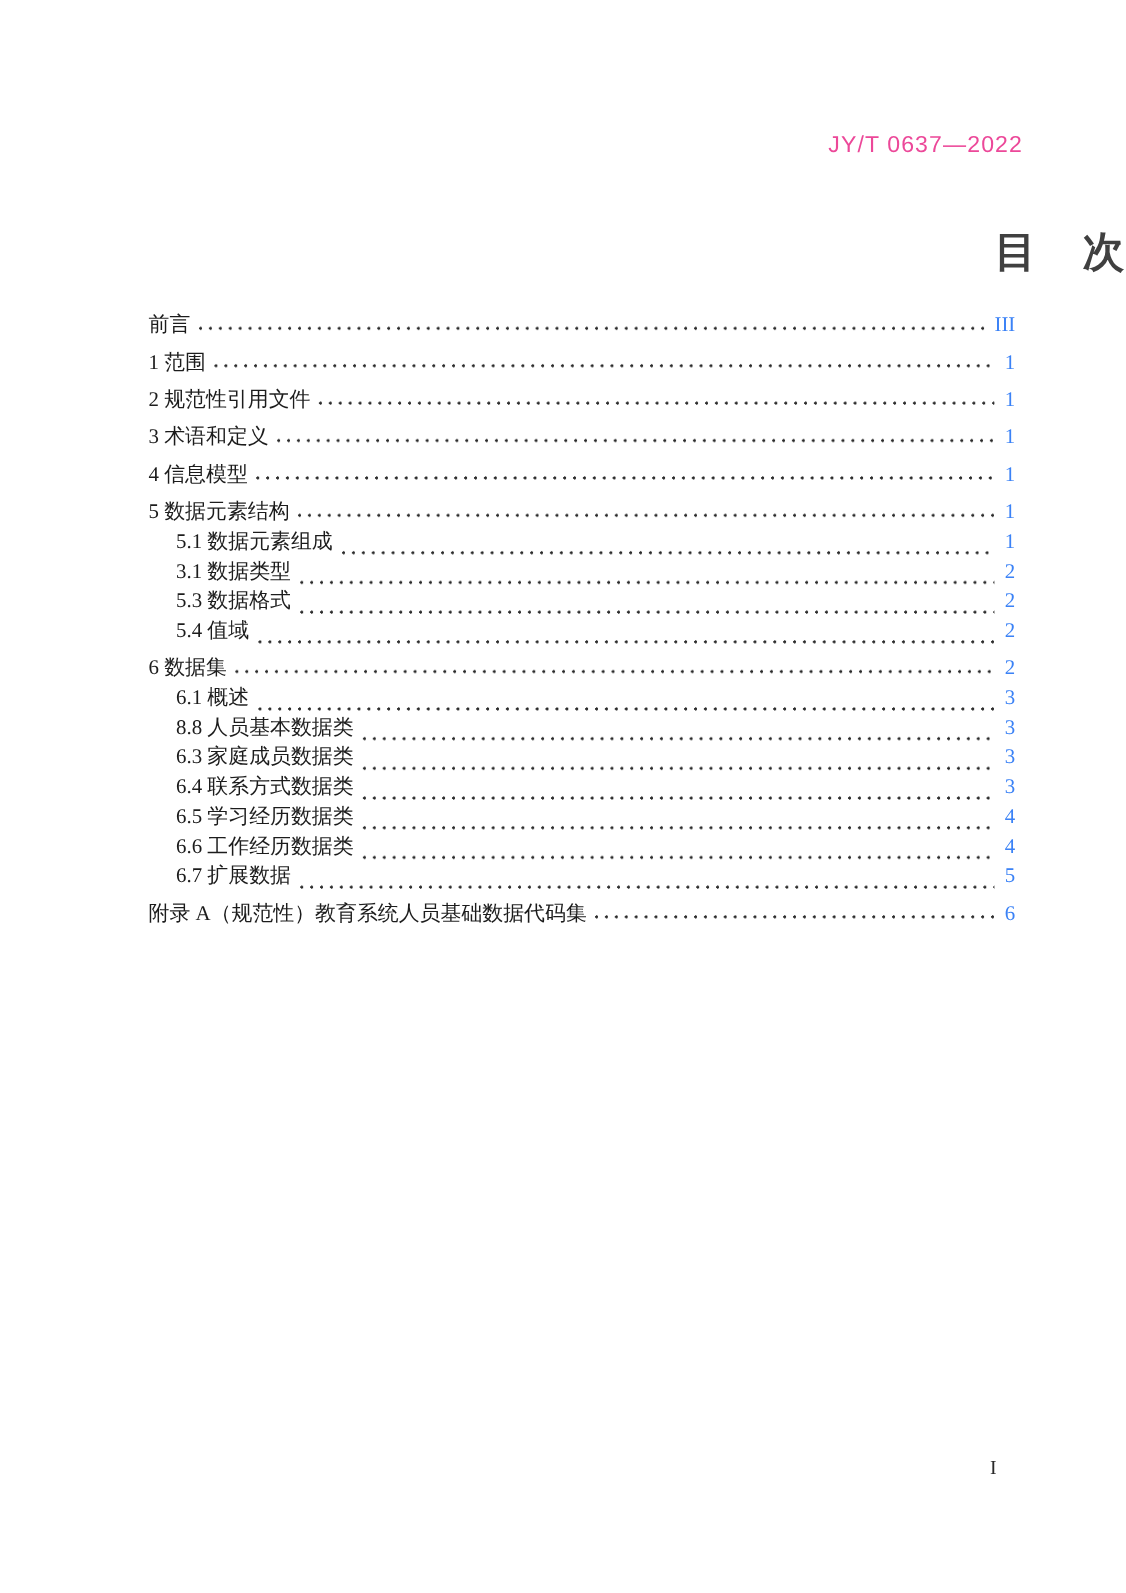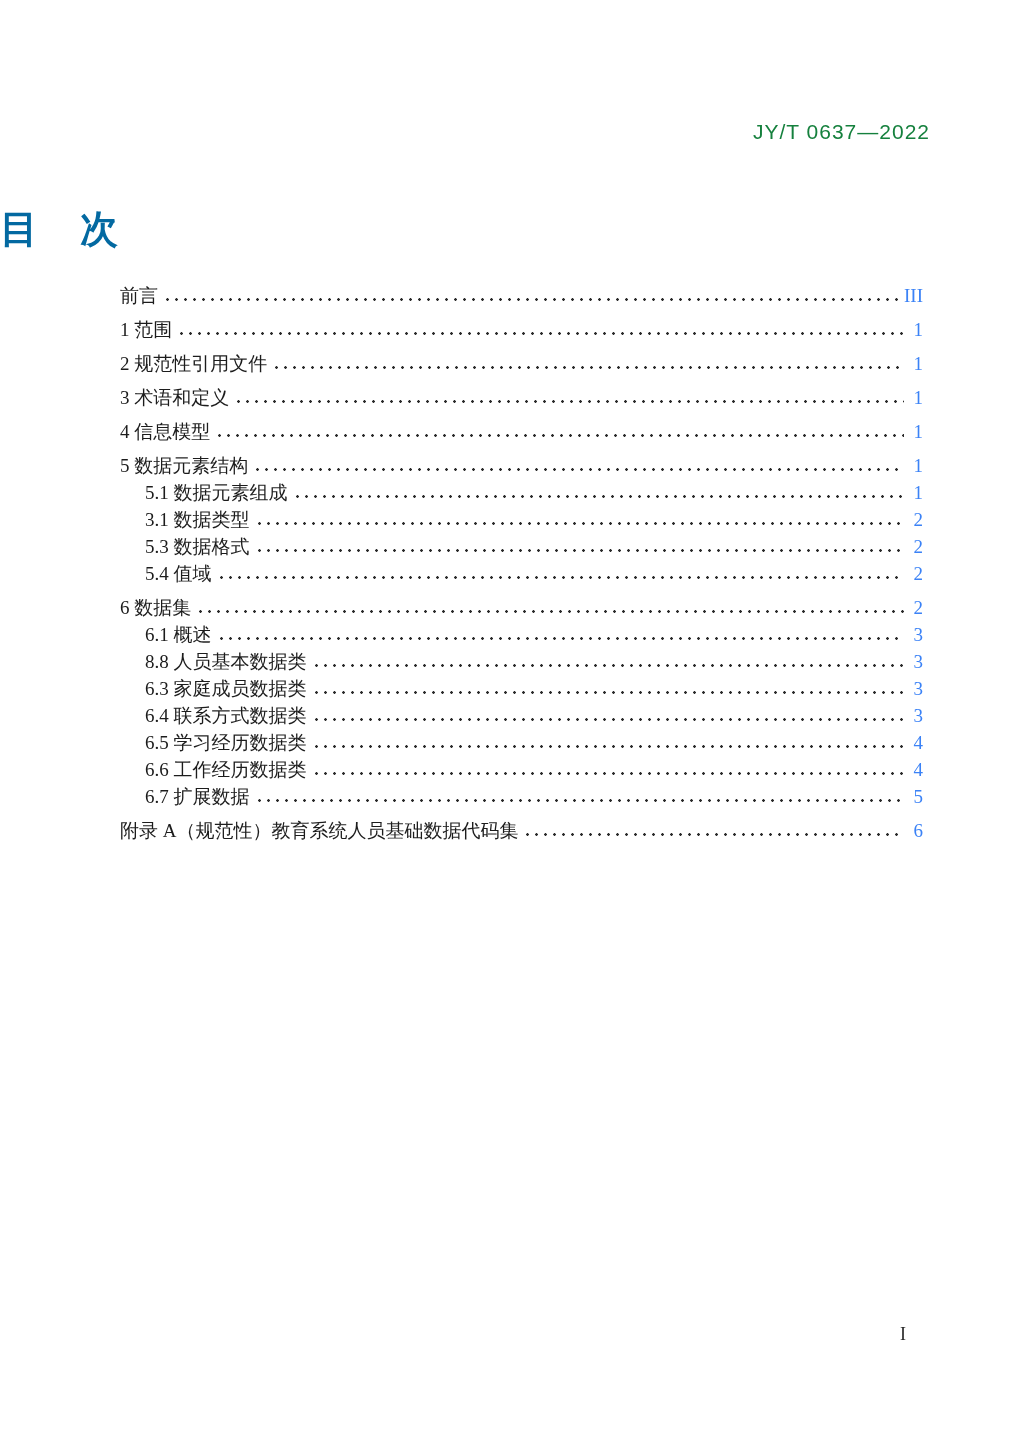--- a/index.html
+++ b/index.html
@@ -17,55 +17,56 @@
     overflow: hidden;
   }
   .doc-code {
     position: absolute;
     top: 120px;
     right: 94px;
     font-family: "Liberation Sans", "DejaVu Sans", sans-serif;
     font-size: 21px;
     font-weight: 500;
     letter-spacing: 1px;
-    color: #15803d;
+    color: #ec4899;
   }
   .doc-title {
     position: absolute;
     top: 204px;
     left: 0;
     width: 100%;
-    text-align: left;
+    text-align: right;
     font-size: 38px;
     font-weight: 700;
     margin: 0;
-    color: #0369a1;
+    color: #404040;
     letter-spacing: 2px;
   }
   .toc {
     position: absolute;
     left: 120px;
     right: 101px;
     top: 282px;
   }
   .toc-row {
     display: flex;
     align-items: baseline;
     line-height: 27px;
     height: 27px;
     font-size: 19px;
     margin-top: 0;
     white-space: nowrap;
   }
   .toc-row.lv0 { margin-top: 7px; }
   .toc-row:first-child { margin-top: 0; }
-  .toc-row.lv1 { padding-left: 25px; }
+  .toc-row.lv1 { padding-left: 25px; align-items: flex-end; }
   .toc-row .label {
     flex: 0 0 auto;
     color: #1c1c1c;
+    margin-left: 15px;
   }
   .toc-row .leader {
     flex: 1 1 auto;
     height: 5px;
     margin: 0 5px 1px 7px;
     background-image: radial-gradient(circle 1.3px at 2.5px 2.5px, #2a2a2a 1.2px, transparent 1.5px);
     background-size: 9px 5px;
     background-repeat: repeat-x;
     background-position: left bottom;
   }

